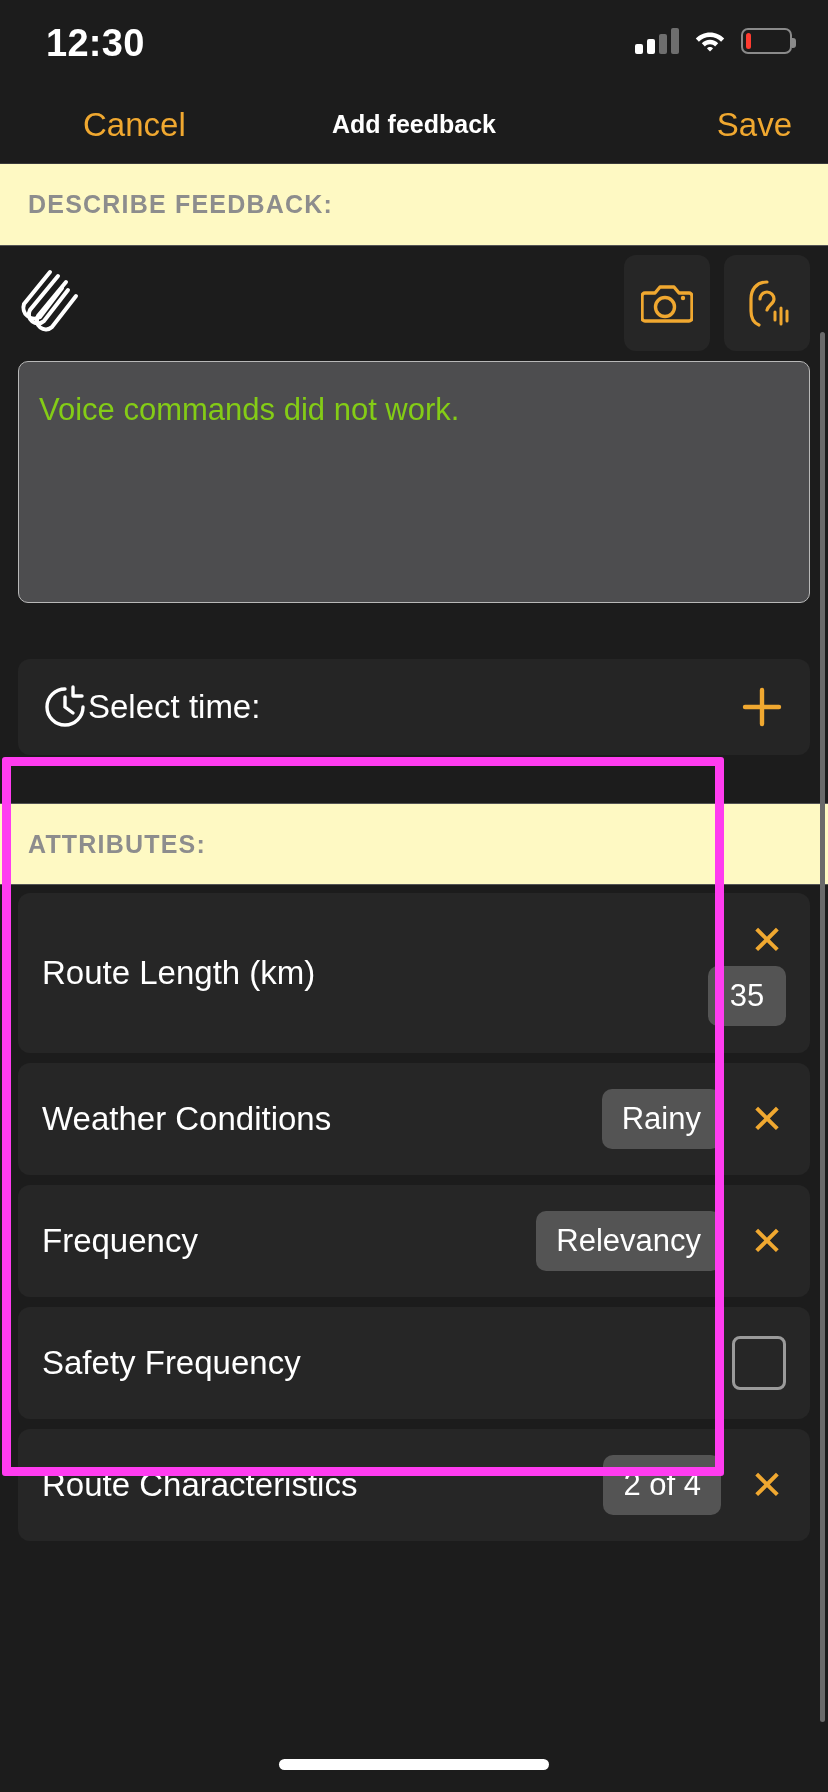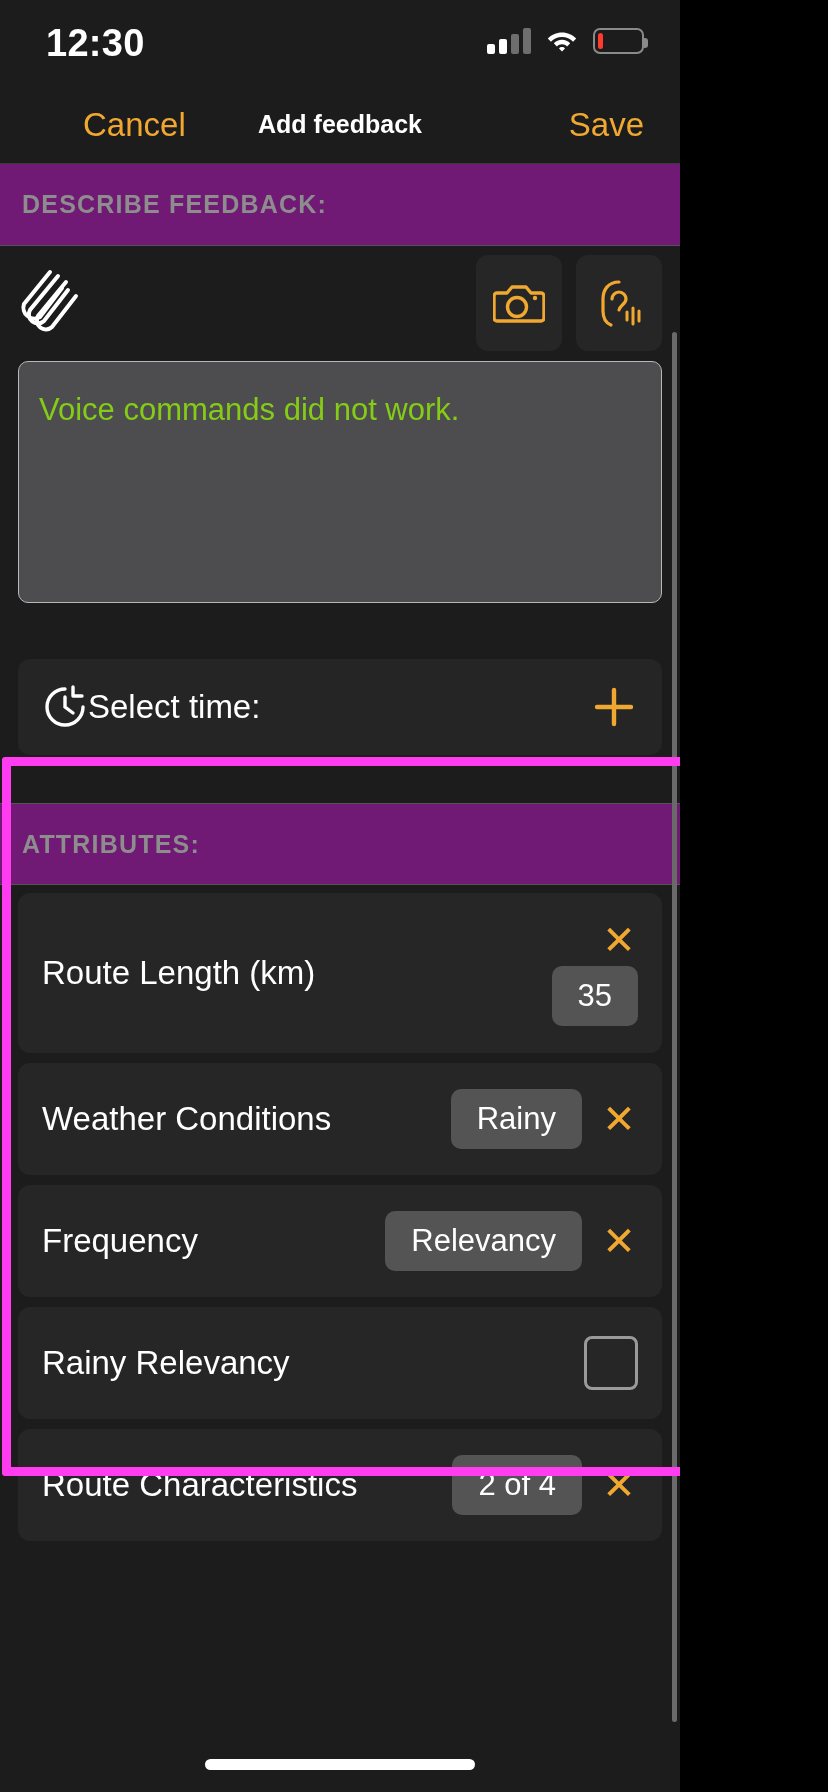--- a/index.html
+++ b/index.html
@@ -7,21 +7,21 @@
   html, body {
     width: 828px;
     height: 1792px;
     background: #000000;
     font-family: "Liberation Sans", sans-serif;
     overflow: hidden;
   }
 
   .device {
     position: relative;
-    width: 680px;
+    width: 828px;
     height: 1792px;
     background: #1c1c1c;
     overflow: hidden;
   }
 
   
   .status-bar {
     position: relative;
     height: 86px;
     background: #1c1c1c;
@@ -115,22 +115,22 @@
   .content {
     position: relative;
     height: 1580px;
     background: #1c1c1c;
   }
 
   .section-header {
     height: 82px;
     display: flex;
     align-items: center;
-    padding: 0 22px;
-    background: #701a75;
+    padding: 0 28px;
+    background: #fef9c3;
     border-bottom: 1px solid #545454;
     font-size: 25px;
     font-weight: bold;
     letter-spacing: 1.2px;
     color: #8d8d8d;
   }
   .section-header.attributes-header { border-top: 1px solid #545454; }
 
   
   .attach-row {
@@ -210,33 +210,33 @@
   }
   .attr-row.tall { min-height: 160px; }
   .attr-label {
     font-size: 33px;
     color: #ffffff;
   }
   .attr-right {
     margin-left: auto;
     display: flex;
     align-items: center;
-    gap: 18px;
+    gap: 27px;
   }
   .attr-right.stacked {
     flex-direction: column;
     align-items: flex-end;
     gap: 6px;
   }
   .value-chip {
     background: #545454;
     border-radius: 10px;
     color: #ffffff;
     font-size: 31px;
-    padding: 12px 26px;
+    padding: 12px 20px;
     min-width: 78px;
     text-align: center;
     cursor: pointer;
   }
   .clear-x {
     color: #f0a830;
     font-size: 40px;
     line-height: 1;
     font-weight: 400;
     cursor: pointer;
@@ -392,21 +392,21 @@
 
         <div class="attr-row">
           <span class="attr-label">Frequency</span>
           <div class="attr-right">
             <span class="value-chip">Relevancy</span>
             <span class="clear-x">✕</span>
           </div>
         </div>
 
         <div class="attr-row">
-          <span class="attr-label">Rainy Relevancy</span>
+          <span class="attr-label">Safety Frequency</span>
           <div class="attr-right">
             <span class="checkbox"></span>
           </div>
         </div>
 
         <div class="attr-row">
           <span class="attr-label">Route Characteristics</span>
           <div class="attr-right">
             <span class="value-chip">2 of 4</span>
             <span class="clear-x">✕</span>

